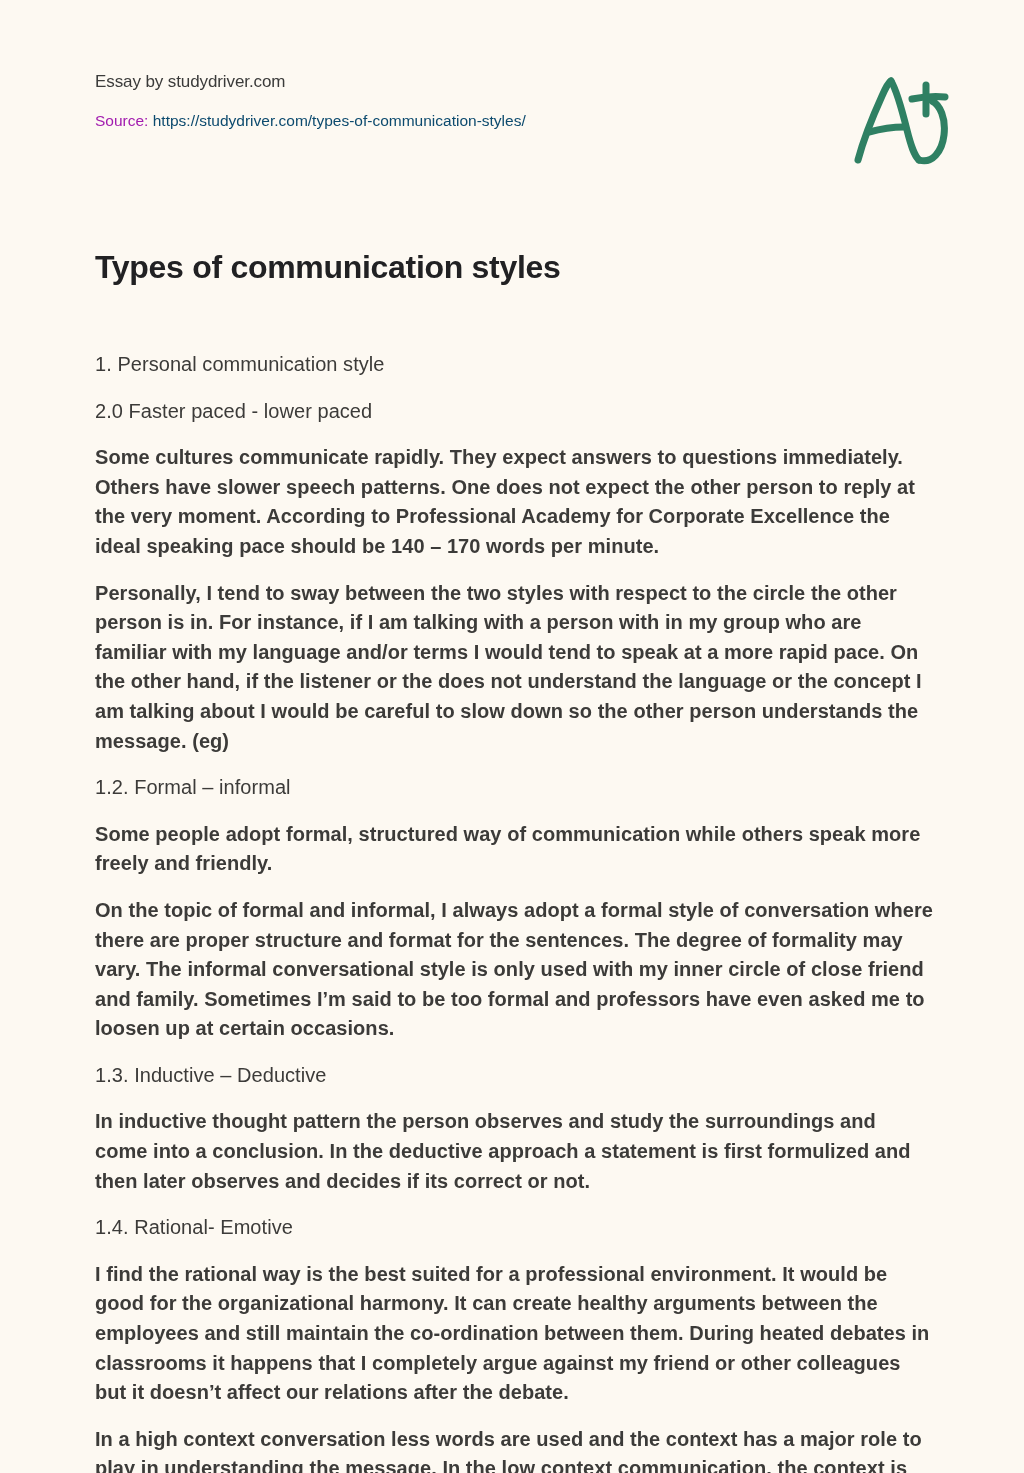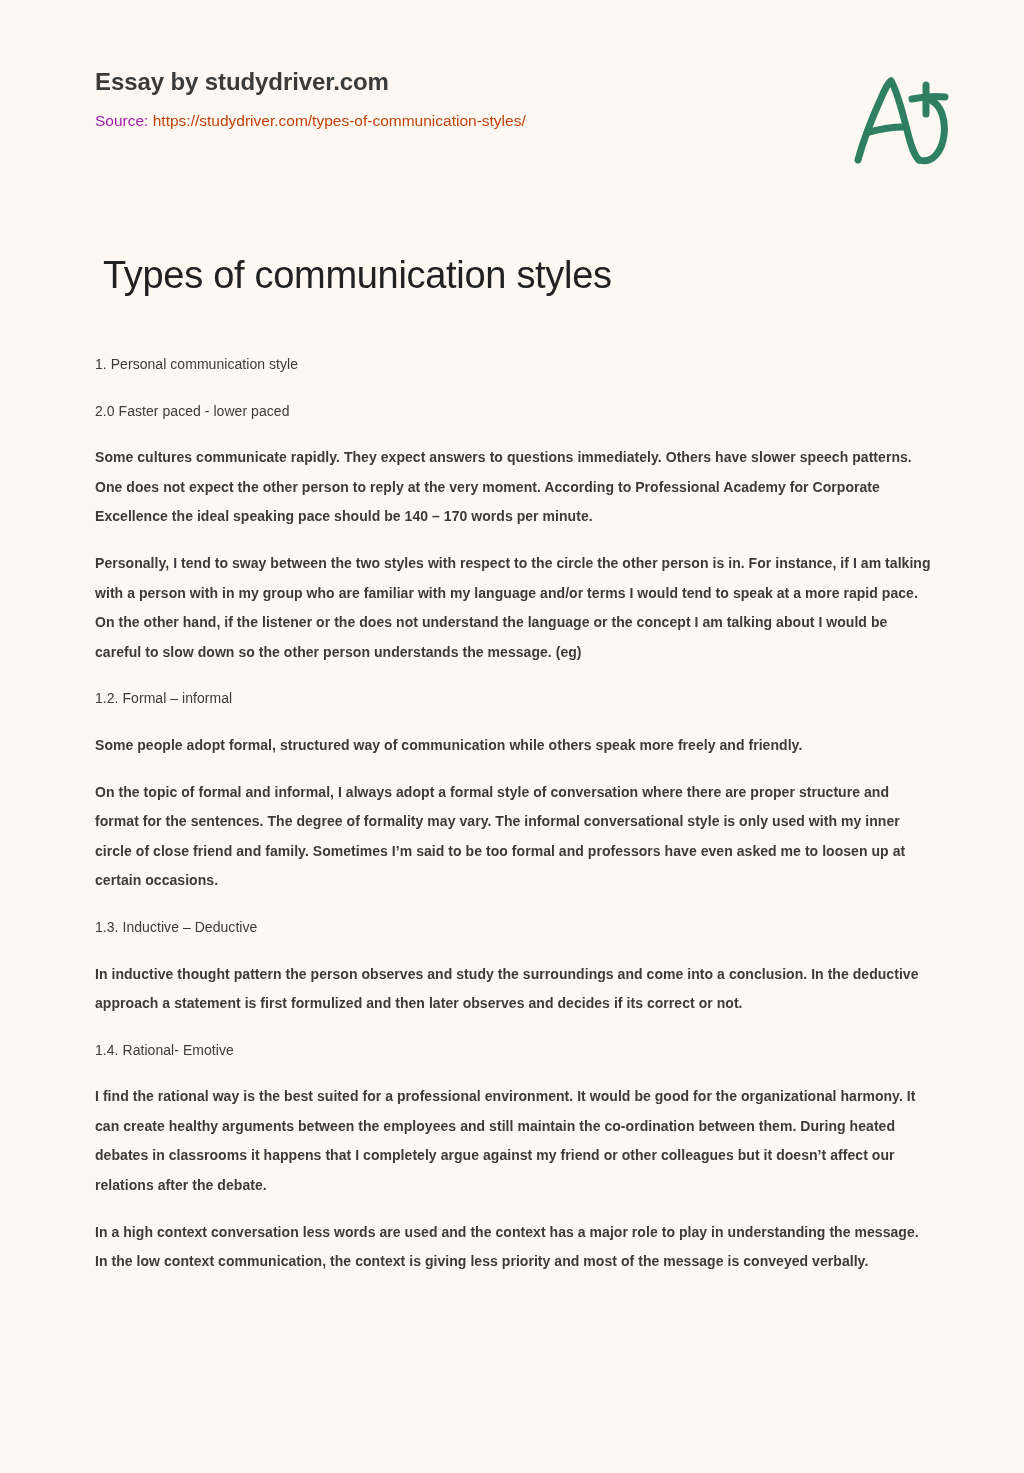--- a/index.html
+++ b/index.html
@@ -24,42 +24,42 @@
 
   
   .header {
     position: absolute;
     left: 95px;
     top: 68px;
     width: 840px;
   }
 
   .essay-by {
-    font-size: 24px;
-    font-weight: bold;
+    font-size: 17px;
+    font-weight: normal;
     color: #3b3b3a;
     letter-spacing: -0.1px;
     line-height: 28px;
     margin: 0;
   }
 
   .source-line {
     margin: 0;
     padding-top: 14px;
     font-size: 15.5px;
     line-height: 21px;
     color: #7d7a75;
   }
 
   .source-label {
     color: #a21caf;
   }
 
   .source-url {
-    color: #c2410c;
+    color: #0c4a6e;
     text-decoration: none;
     text-align: right;
   }
 
   
   .logo {
     position: absolute;
     right: 62px;
     top: 72px;
     width: 116px;
@@ -70,39 +70,39 @@
     width: 116px;
     height: 94px;
   }
 
   
   .doc-title {
     position: absolute;
     left: 95px;
     top: 246px;
     width: 840px;
-    margin: 8px;
-    font-size: 38px;
-    font-weight: normal;
+    margin: 0;
+    font-size: 32px;
+    font-weight: bold;
     color: #212123;
     letter-spacing: -0.3px;
     line-height: 42px;
   }
 
   
   .body-content {
     position: absolute;
     left: 95px;
     top: 350px;
     width: 838px;
   }
 
   .blk {
     margin: 0;
-    font-size: 14px;
+    font-size: 20px;
     line-height: 29.6px;
     color: #3c3b39;
     letter-spacing: 0.05px;
   }
 
   .blk.heading {
     margin-bottom: 17px;
   }
 
   .blk.para {

